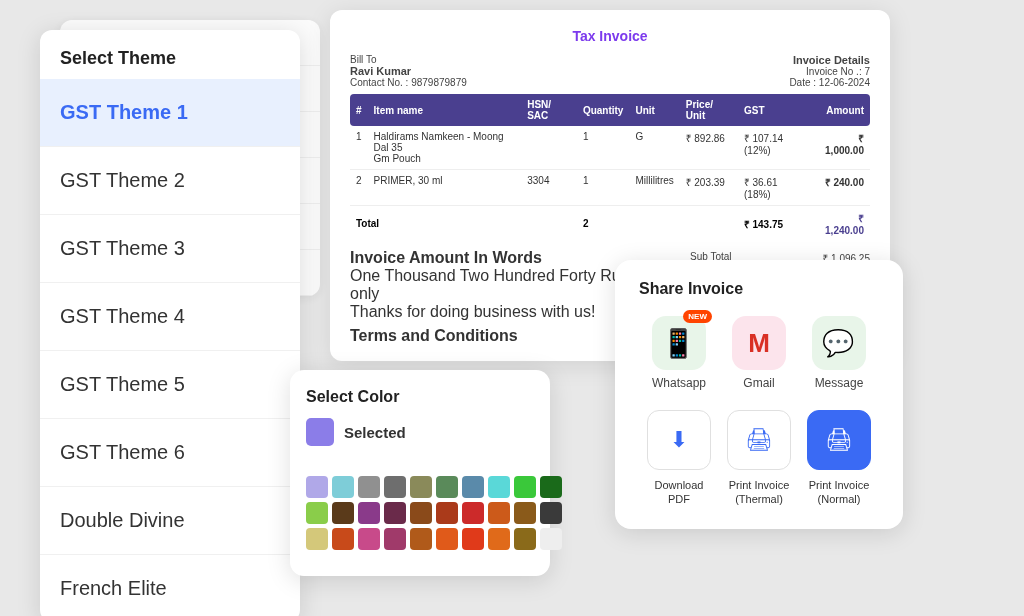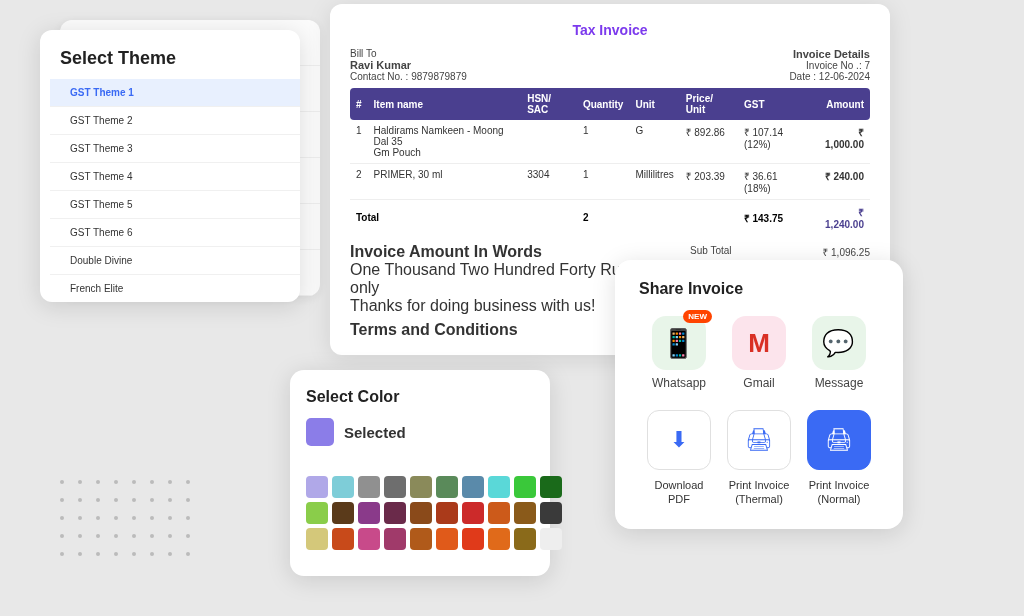--- a/index.html
+++ b/index.html
@@ -41,27 +41,26 @@
       overflow: hidden;
       z-index: 10;
     }
     .theme-panel-title {
       font-size: 18px;
       font-weight: 700;
       color: #222;
       padding: 18px 20px 10px 20px;
     }
     .theme-item {
-      padding: 8px 20px;
-      font-size: 10px;
+      padding: 22px 20px;
+      font-size: 20px;
       color: #333;
       cursor: pointer;
       border-bottom: 1px solid #f0f0f0;
       transition: background 0.15s;
-      margin-left: 10px;
     }
     .theme-item:last-child { border-bottom: none; }
     .theme-item.active {
       background: #e8f0fe;
       color: #3a6af4;
       font-weight: 600;
     }
 
     
     .theme-panel-behind {
@@ -127,21 +126,21 @@
     .color-swatch {
       width: 22px;
       height: 22px;
       border-radius: 4px;
       cursor: pointer;
     }
 
     
     .invoice-panel {
       position: absolute;
-      top: 4px;
+      top: 10px;
       left: 330px;
       width: 560px;
       background: #fff;
       border-radius: 12px;
       box-shadow: 0 4px 24px rgba(0,0,0,0.1);
       padding: 18px 20px 16px 20px;
       z-index: 8;
       font-size: 11px;
     }
     .invoice-title {

